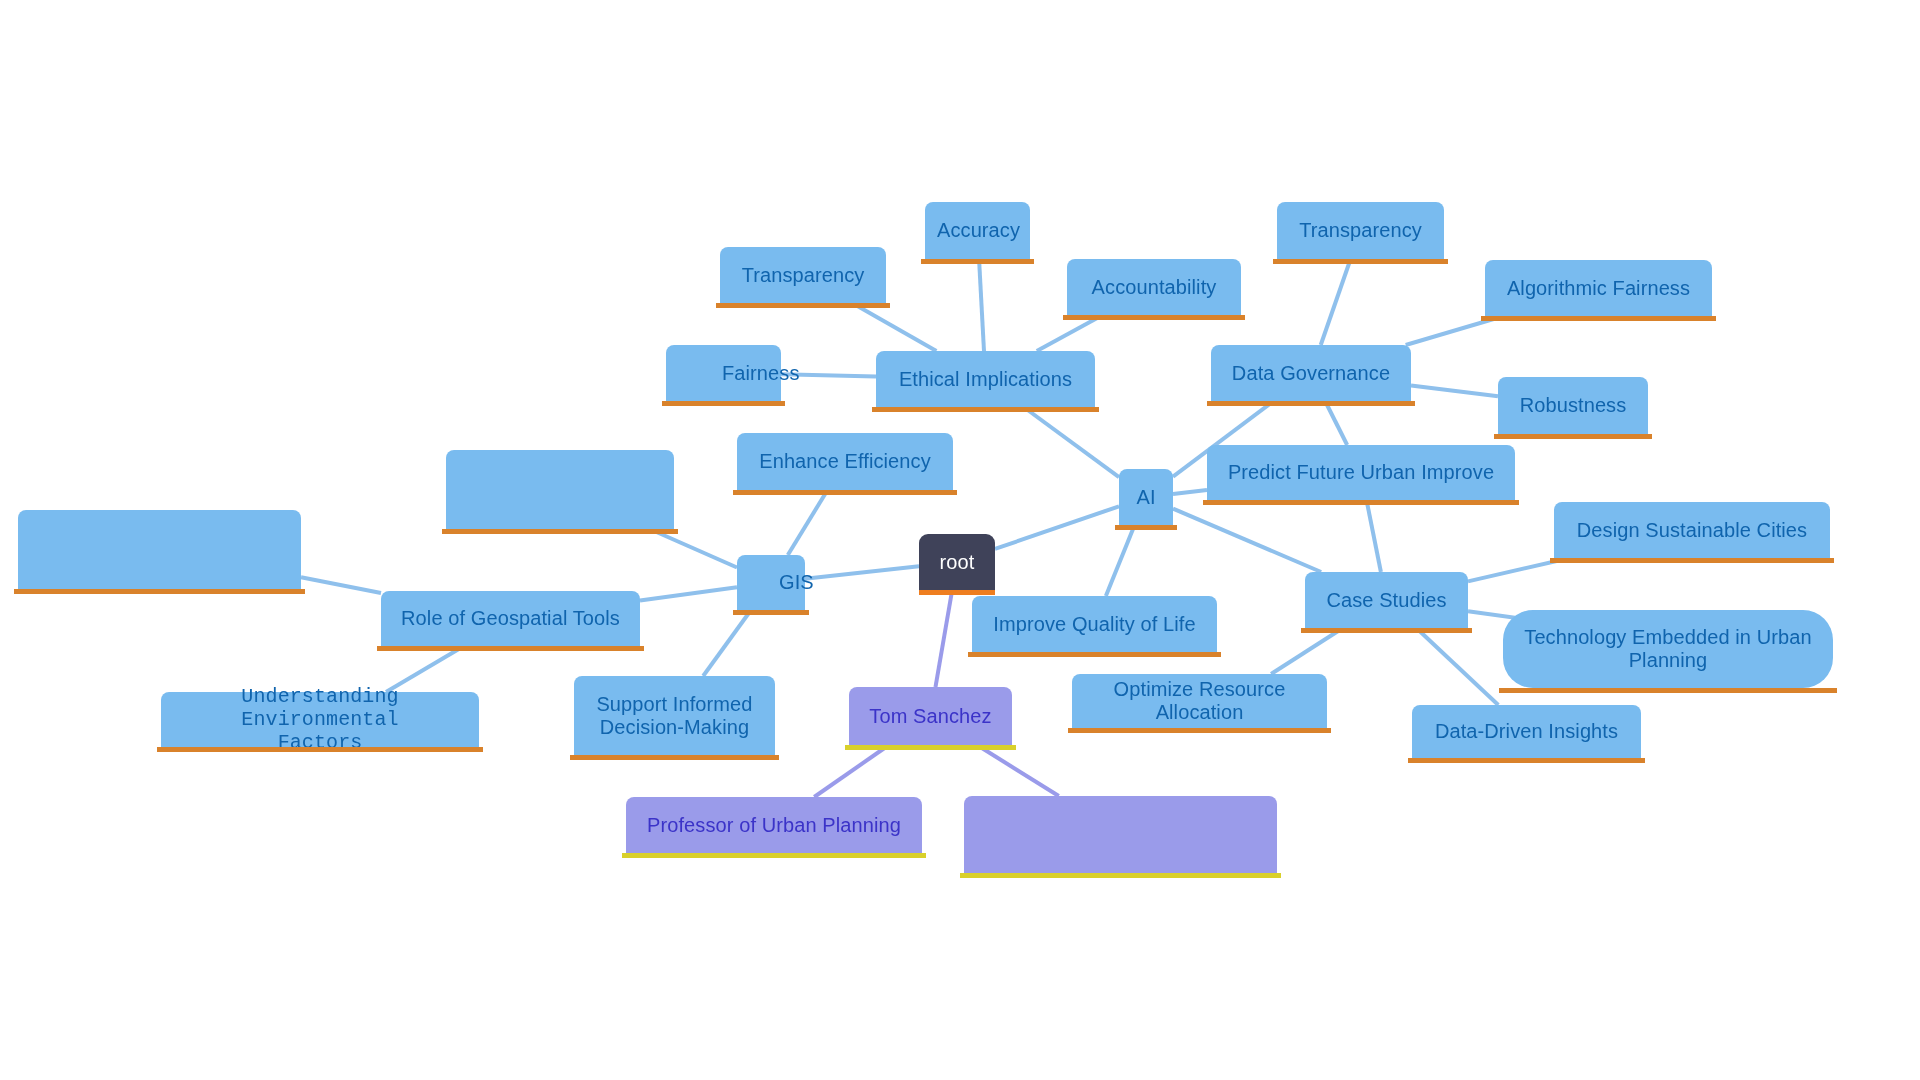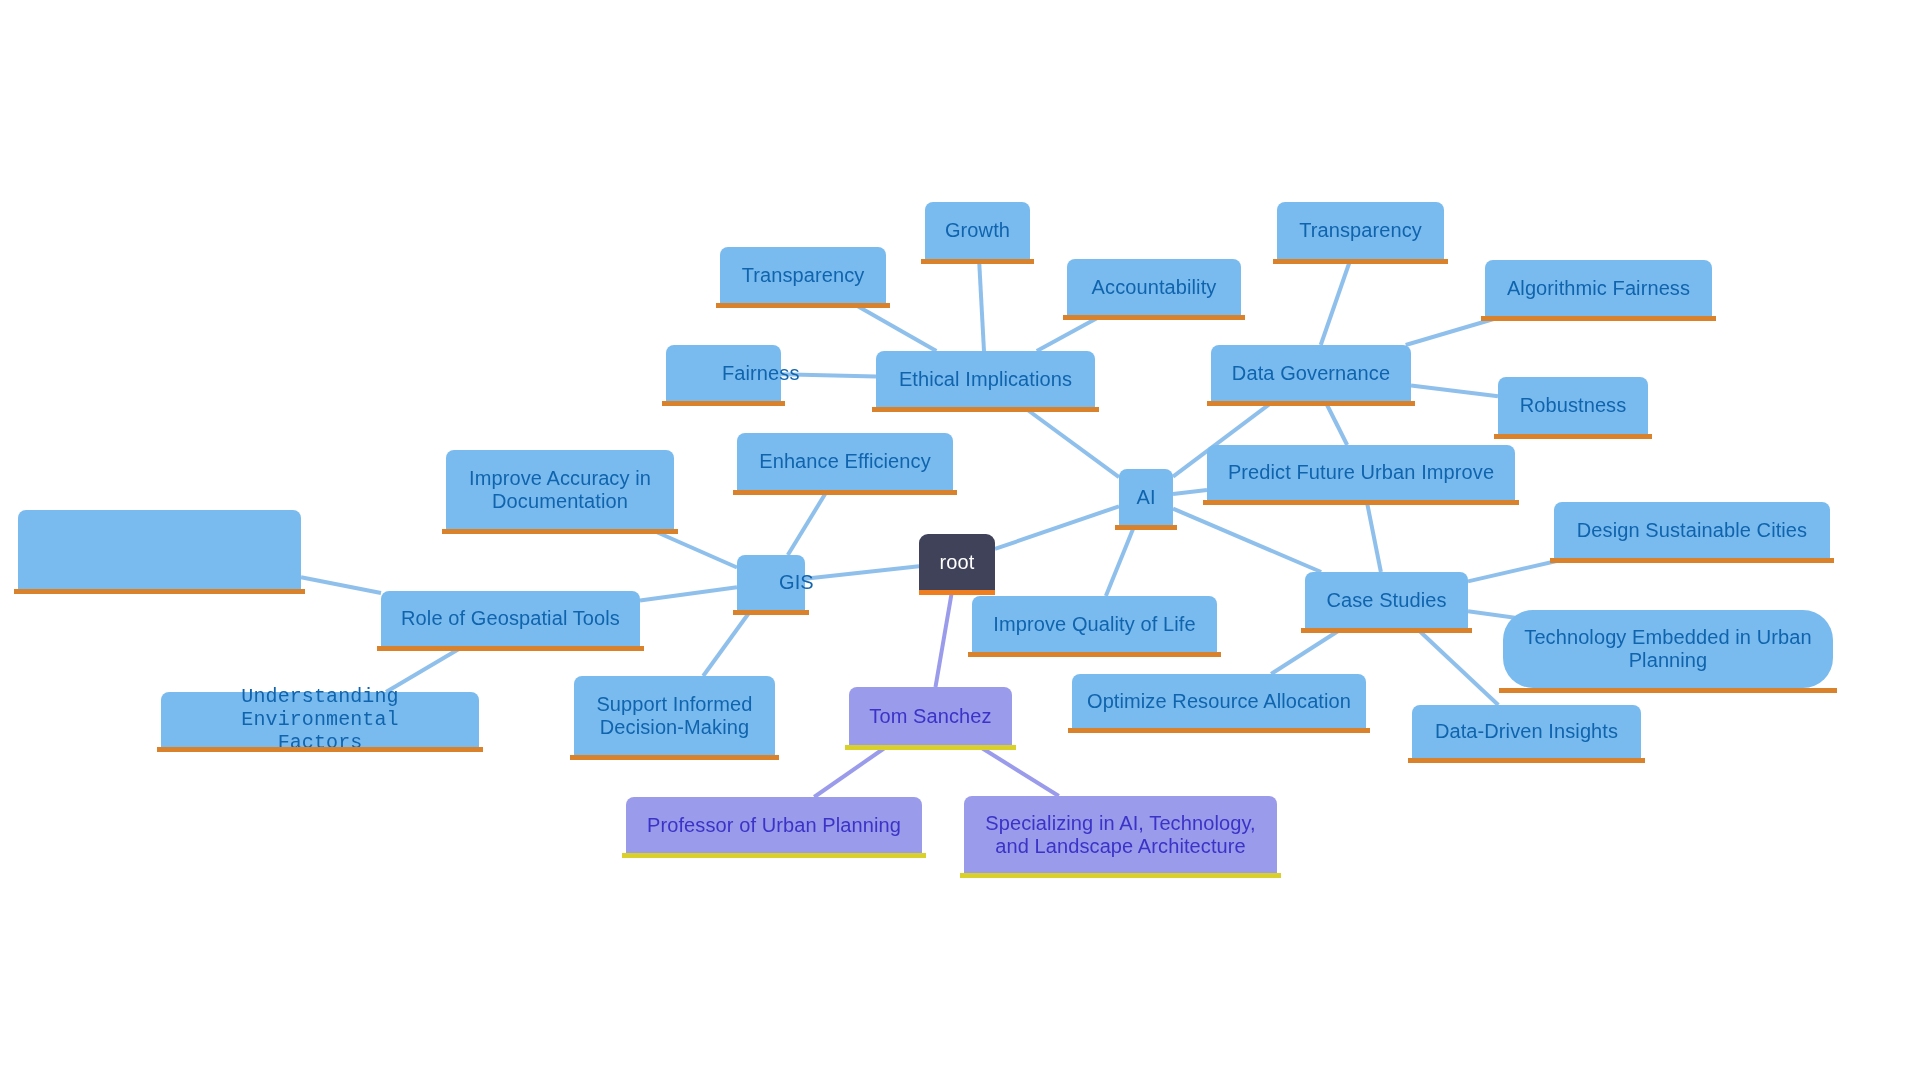--- a/index.html
+++ b/index.html
@@ -86,21 +86,21 @@
       </div>
       <div class="node n-blue" style="left: 1305px; top: 572px; width: 163px; height: 56px;">
         <span class="lbl">Case Studies</span>
         <span class="ul"></span>
       </div>
       <div class="node n-blue" style="left: 972px; top: 596px; width: 245px; height: 56px;">
         <span class="lbl">Improve Quality of Life</span>
         <span class="ul"></span>
       </div>
       <div class="node n-blue" style="left: 925px; top: 202px; width: 105px; height: 57px;">
-        <span class="lbl">Growth</span>
+        <span class="lbl">Accuracy</span>
         <span class="ul"></span>
       </div>
       <div class="node n-blue" style="left: 720px; top: 247px; width: 166px; height: 56px;">
         <span class="lbl">Transparency</span>
         <span class="ul"></span>
       </div>
       <div class="node n-blue" style="left: 666px; top: 345px; width: 115px; height: 56px; padding-left: 44px;">
         <span class="lbl">Fairness</span>
         <span class="ul"></span>
       </div>
@@ -114,22 +114,20 @@
       </div>
       <div class="node n-blue" style="left: 1485px; top: 260px; width: 227px; height: 56px;">
         <span class="lbl">Algorithmic Fairness</span>
         <span class="ul"></span>
       </div>
       <div class="node n-blue" style="left: 1498px; top: 377px; width: 150px; height: 57px;">
         <span class="lbl">Robustness</span>
         <span class="ul"></span>
       </div>
       <div class="node n-blue" style="left: 446px; top: 450px; width: 228px; height: 79px;">
-        <span class="lbl">Improve Accuracy in
-Documentation</span>
         <span class="ul"></span>
       </div>
       <div class="node n-blue" style="left: 737px; top: 433px; width: 216px; height: 57px;">
         <span class="lbl">Enhance Efficiency</span>
         <span class="ul"></span>
       </div>
       <div class="node n-blue" style="left: 381px; top: 591px; width: 259px; height: 55px;">
         <span class="lbl">Role of Geospatial Tools</span>
         <span class="ul"></span>
       </div>
@@ -148,31 +146,29 @@
       </div>
       <div class="node n-blue" style="left: 1554px; top: 502px; width: 276px; height: 56px;">
         <span class="lbl">Design Sustainable Cities</span>
         <span class="ul"></span>
       </div>
       <div class="node n-blue" style="left: 1503px; top: 610px; width: 330px; height: 78px; border-radius: 30px;">
         <span class="lbl">Technology Embedded in Urban
 Planning</span>
         <span class="ul"></span>
       </div>
-      <div class="node n-blue" style="left: 1072px; top: 674px; width: 294px; height: 54px;">
+      <div class="node n-blue" style="left: 1072px; top: 674px; width: 255px; height: 54px;">
         <span class="lbl">Optimize Resource Allocation</span>
         <span class="ul"></span>
       </div>
       <div class="node n-blue" style="left: 1412px; top: 705px; width: 229px; height: 53px;">
         <span class="lbl">Data-Driven Insights</span>
         <span class="ul"></span>
       </div>
       <div class="node n-purple" style="left: 626px; top: 797px; width: 296px; height: 56px;">
         <span class="lbl">Professor of Urban Planning</span>
         <span class="ul"></span>
       </div>
       <div class="node n-purple" style="left: 964px; top: 796px; width: 313px; height: 77px;">
-        <span class="lbl">Specializing in AI, Technology,
-and Landscape Architecture</span>
         <span class="ul"></span>
       </div>
     </div>
 </div>
 
 </body></html>

